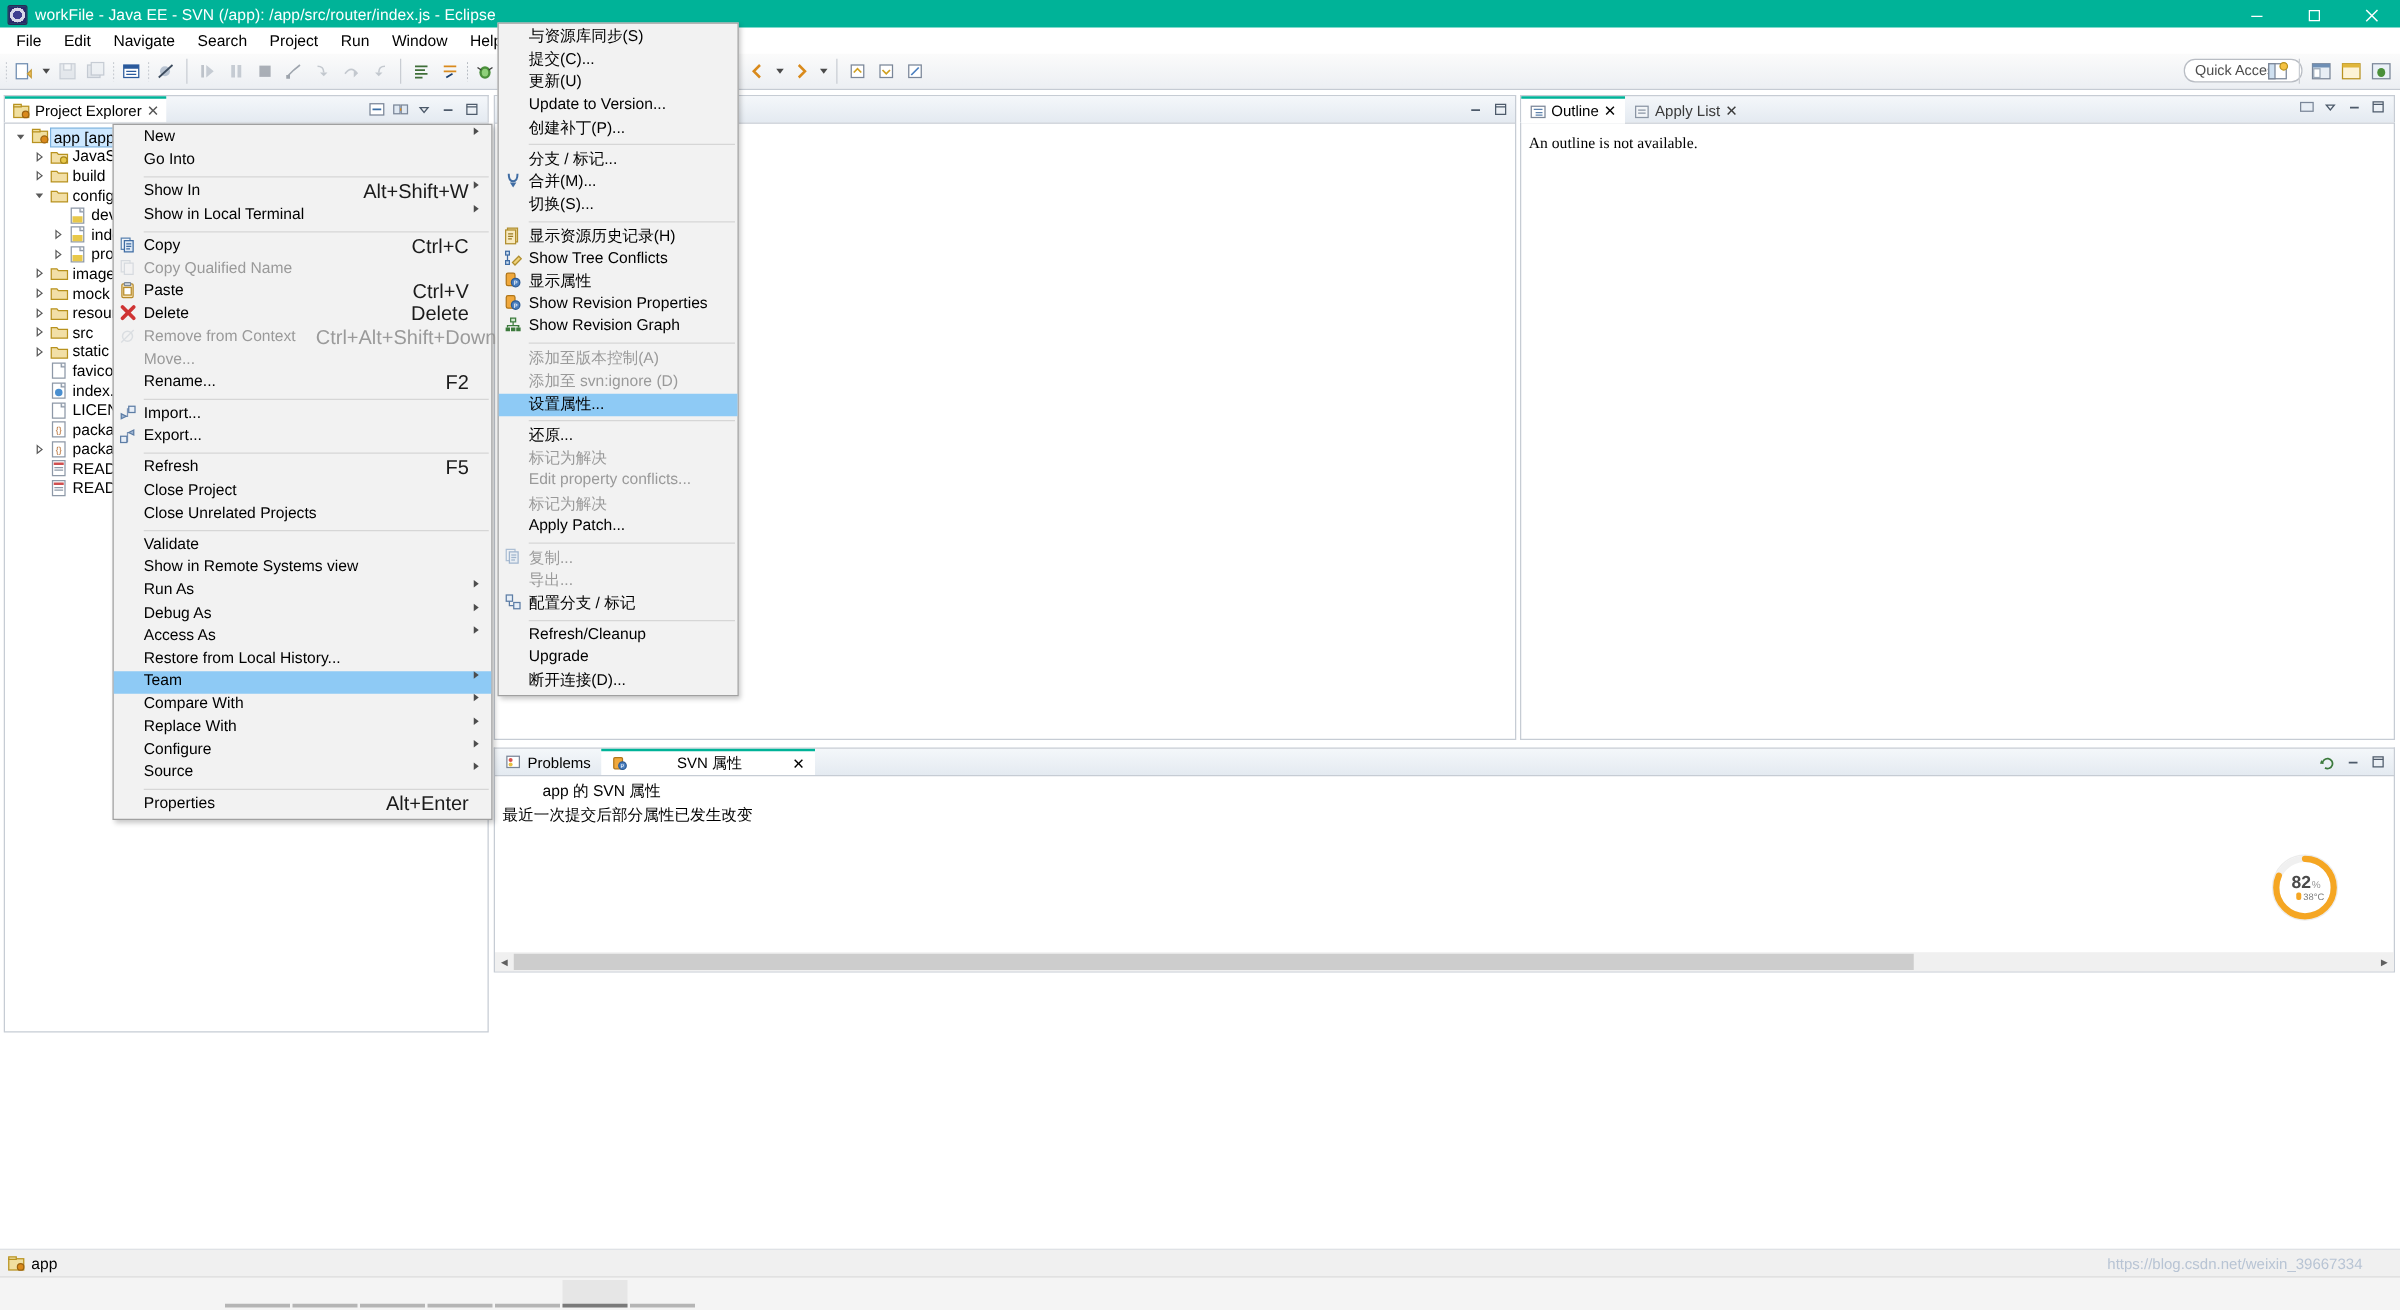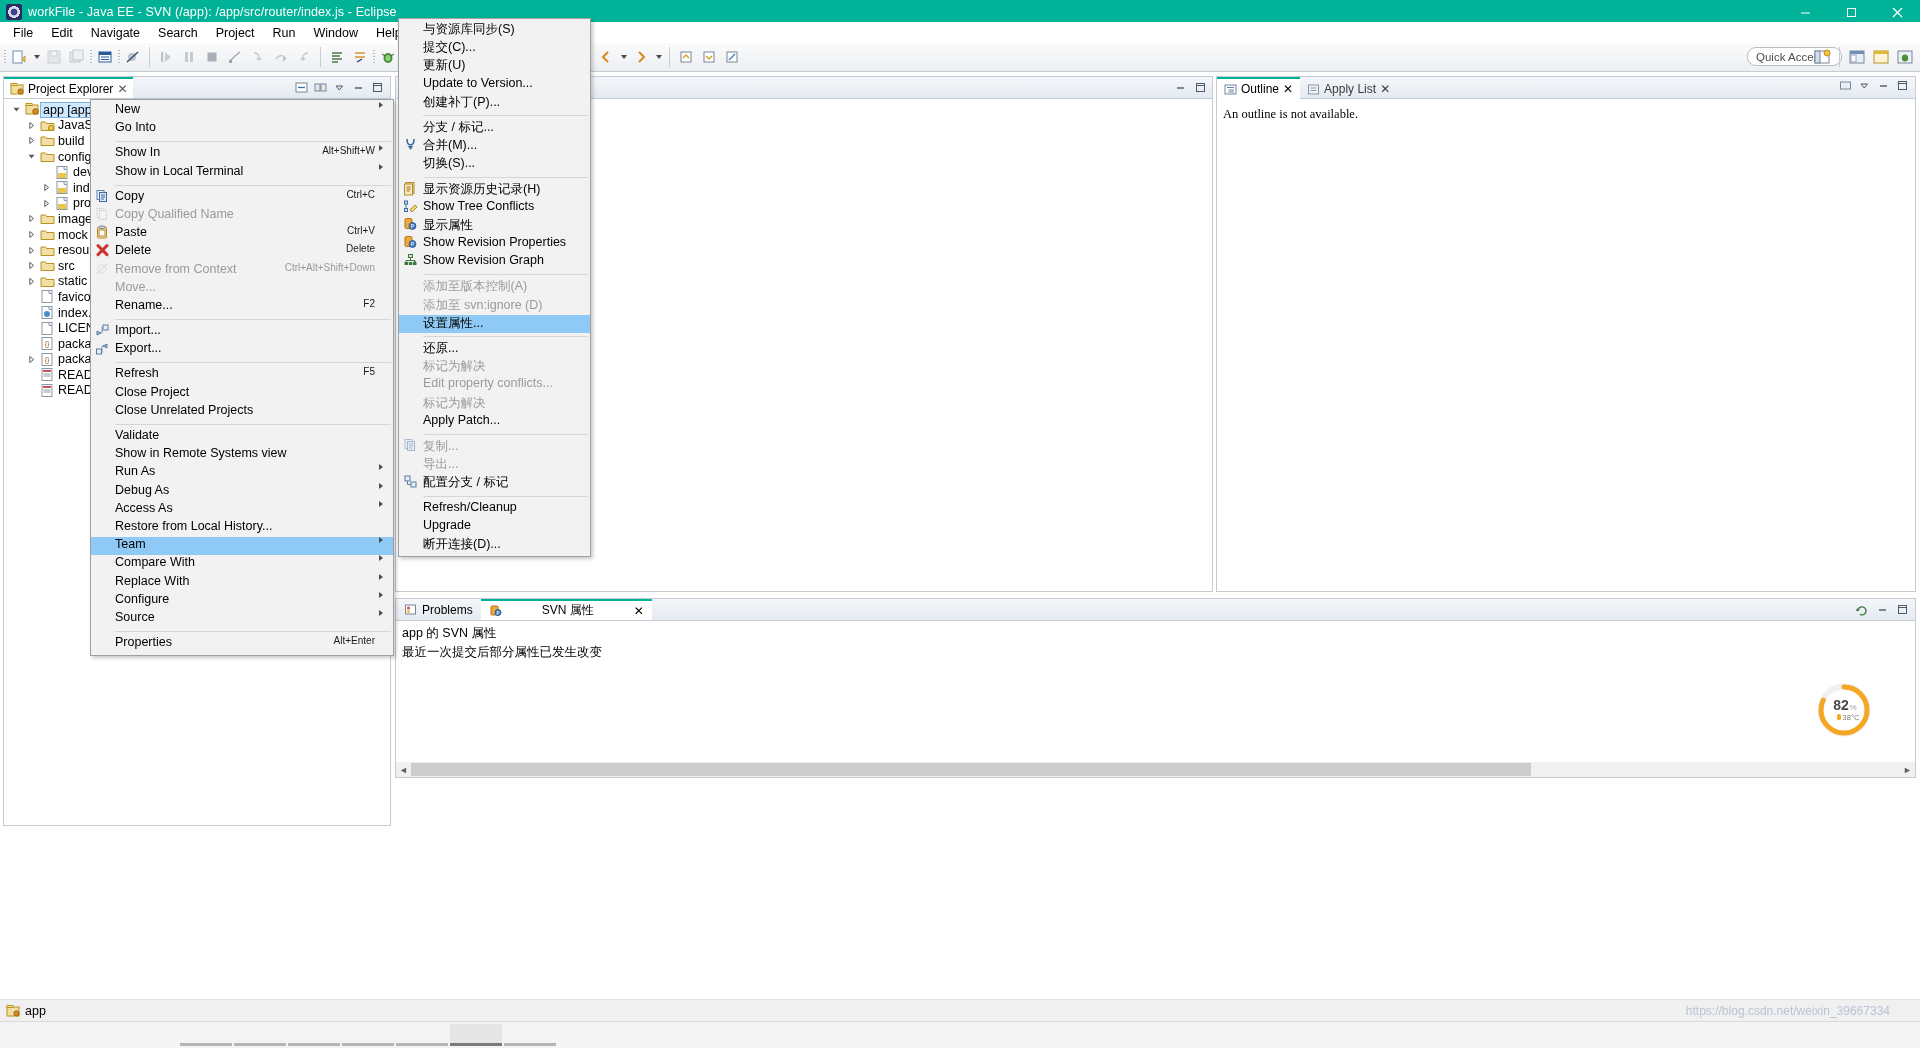--- a/index.html
+++ b/index.html
@@ -137,21 +137,21 @@
   .bottom-panel {
     position: absolute; left: 395px; top: 598px; width: 1521px; height: 180px;
     background: #fff;
   }
   .bp-tabbar { height: 22px; background: linear-gradient(#f4f7fa,#e4eaf1); border:1px solid #c6ccd4; border-bottom:none;
     display: flex; align-items: center; }
   .bp-tab { height:22px; display:flex; align-items:center; gap:5px; padding:0 8px; font-size:12px; }
   .bp-tab.active { background:#fff; border-top:2px solid #00b398;gap:40px; }
   .bp-tools { margin-left:auto; display:flex; align-items:center; gap:4px; padding-right:5px; }
   .bp-body { height: 158px; border:1px solid #c6ccd4; background:#fff; position: relative; }
-  .bp-head1 { font-size:12.5px; padding: 4px 6px 0 6px; }
+  .bp-head1 { font-size:12.5px; padding: 4px 6px 0 6px; margin-left: 32px; }
   .bp-head2 { font-size:12.5px; padding: 2px 6px 4px 6px; }
   .proptable { width: 100%; border-collapse: collapse; font-size:12.5px; }
   .proptable th {
     text-align: left; font-weight: normal; font-size: 12.5px;
     background: linear-gradient(#fdfdfd,#eef1f5); border: 1px solid #d3d8de;
     padding: 2px 6px; height: 19px;
   }
   .proptable td { padding: 2px 6px; height: 19px; border-right:1px solid #e6e9ed; }
   .proptable tr { border-bottom: 1px solid #edf0f3; }
   .hscroll {
@@ -193,21 +193,21 @@
     z-index: 50;
   }
   .ctx-main { left: 90px; top: 99px; width: 304px; }
   .ctx-sub  { left: 398px; top: 18px; width: 193px; z-index: 60; }
   .ctx-item {
     height: 18.2px; display: flex; align-items: flex-start;
     padding: 0 6px 0 0; white-space: nowrap; position: relative;
   }
   .ctx-item .ci-icon { width: 22px; min-width:22px; display:flex; align-items:center; justify-content:center; }
   .ctx-item .ci-label { flex: 1; padding-left: 2px; }
-  .ctx-item .ci-accel { color: #1b1b1b; font-size: 10px; padding-left: 16px; }
+  .ctx-item .ci-accel { color: #1b1b1b; font-size: 16px; padding-left: 16px; }
   .ctx-item .ci-arrow { width: 12px; min-width:12px; display:flex; align-items:center; justify-content:center; color:#404040; }
   .ctx-item.disabled .ci-label,
   .ctx-item.disabled .ci-accel { color: #9a9a9a; }
   .ctx-item.sel { background: #8ecaf5; }
   .ctx-sep { height: 1px; background: #d6d6d6; margin: 3px 2px 3px 24px; }
   .ctx-sub .ctx-sep { margin-left: 24px; }
 
   .svg-ic { display:block; }
   .ci-arrow::after { content:""; border-top:3.5px solid transparent; border-bottom:3.5px solid transparent;
      border-left:4.5px solid #4d4d4d; }

